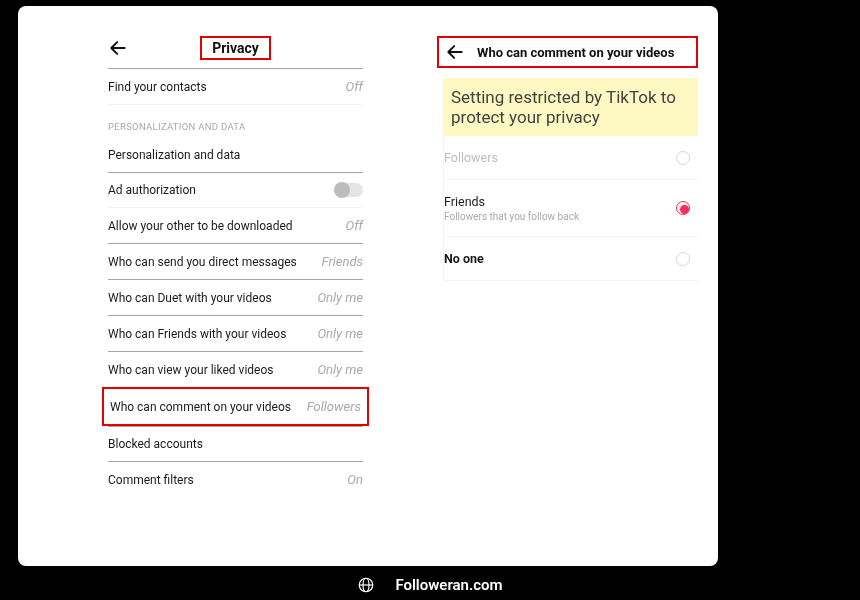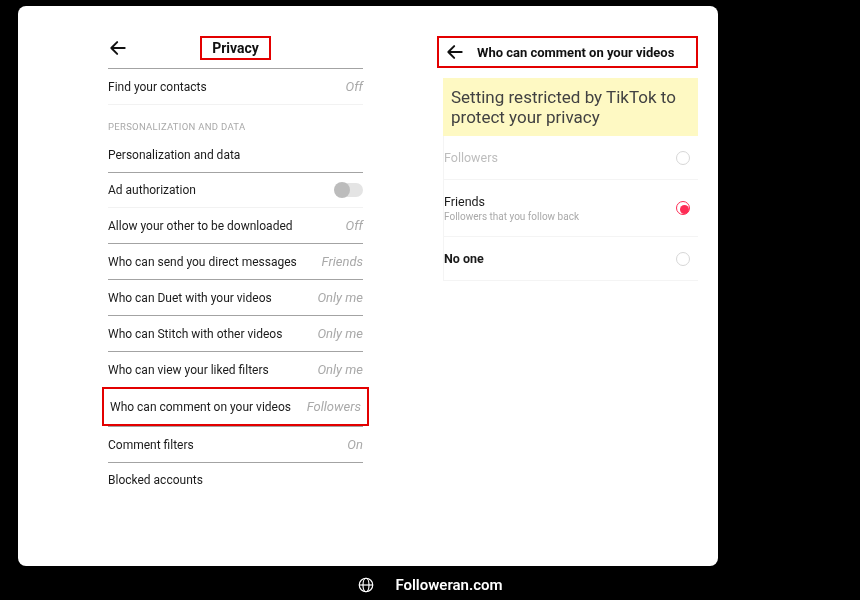--- a/index.html
+++ b/index.html
@@ -192,37 +192,37 @@
     </div>
     <div class="row">
       <span class="label">Who can send you direct messages</span>
       <span class="value">Friends</span>
     </div>
     <div class="row">
       <span class="label">Who can Duet with your videos</span>
       <span class="value">Only me</span>
     </div>
     <div class="row">
-      <span class="label">Who can Stitch with other videos</span>
+      <span class="label">Who can Friends with your videos</span>
       <span class="value">Only me</span>
     </div>
     <div class="row">
-      <span class="label">Who can view your liked filters</span>
+      <span class="label">Who can view your liked videos</span>
       <span class="value">Only me</span>
     </div>
     <div class="row hl">
       <span class="label">Who can comment on your videos</span>
       <span class="value">Followers</span>
     </div>
     <div class="row">
+      <span class="label">Blocked accounts</span>
+    </div>
+    <div class="row">
       <span class="label">Comment filters</span>
       <span class="value">On</span>
-    </div>
-    <div class="row">
-      <span class="label">Blocked accounts</span>
     </div>
   </div>
 
   <div class="col right">
     <div class="hdr-right-box">
       <div style="width:20px;height:20px">
         <svg viewBox="0 0 24 24" fill="none" stroke="#111" stroke-width="2.4" stroke-linecap="round" stroke-linejoin="round">
             <line x1="20" y1="12" x2="5" y2="12"></line>
             <polyline points="11 5 4 12 11 19"></polyline>
           </svg>

